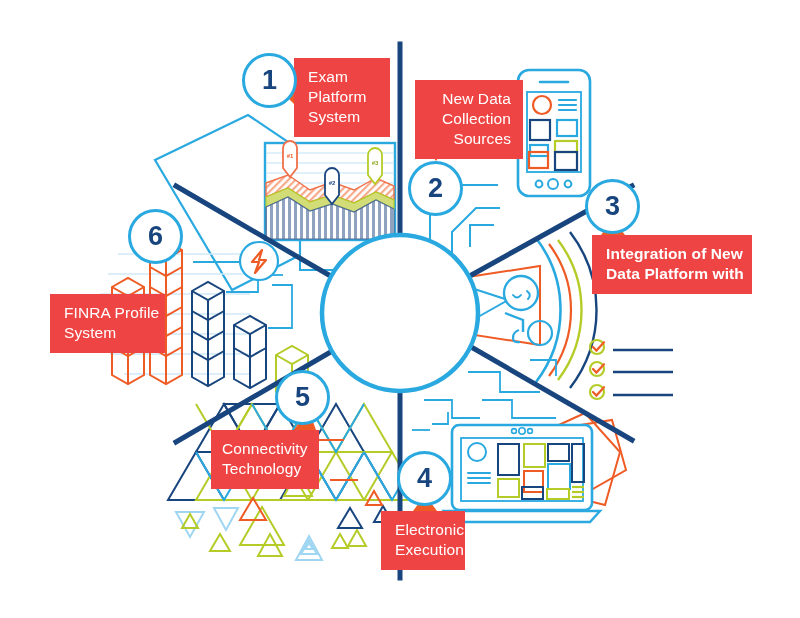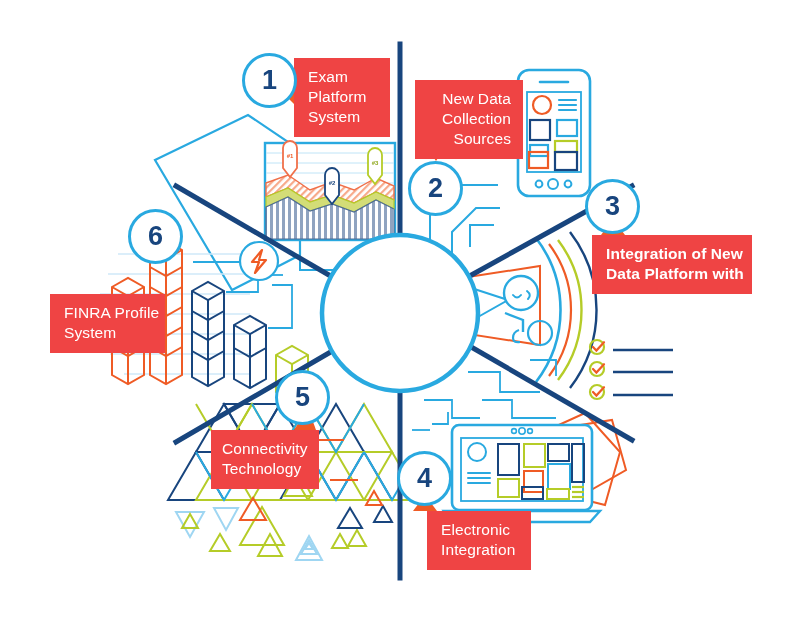--- a/index.html
+++ b/index.html
@@ -388,23 +388,23 @@
     <span>New Data</span>
     <span>Collection</span>
     <span>Sources</span>
   </div>
 
   <div class="callout" style="left:592px;top:235px;width:160px;font-weight:bold;">
     <span>Integration of New</span>
     <span>Data Platform with</span>
   </div>
 
-  <div class="callout" style="left:427px;top:511px;width:104px;">
+  <div class="callout" style="left:381px;top:511px;width:84px;">
     <span>Electronic</span>
-    <span>Integration</span>
+    <span>Execution</span>
   </div>
 
   <div class="callout" style="left:211px;top:430px;width:108px;padding-left:11px;">
     <span>Connectivity</span>
     <span>Technology</span>
   </div>
 
   <div class="callout" style="left:50px;top:250px;width:115px;margin-top:44px;">
     <span>FINRA Profile</span>
     <span>System</span>

